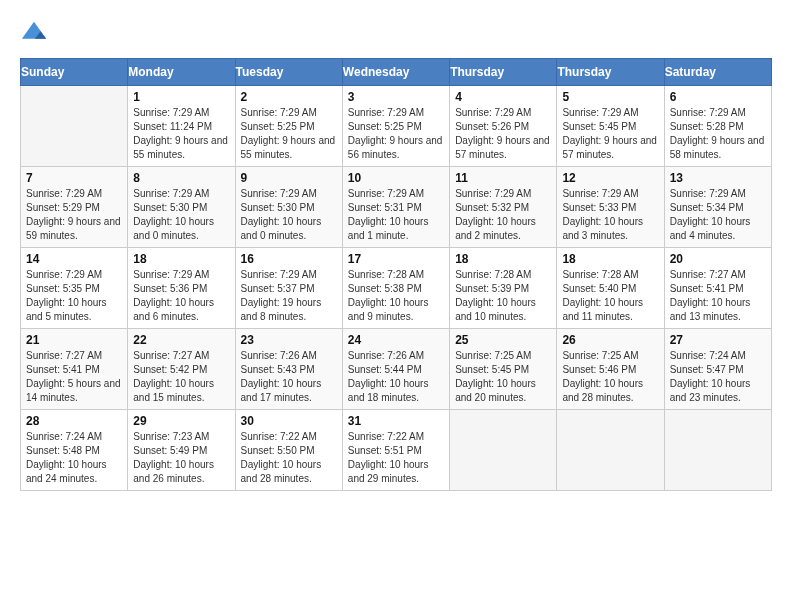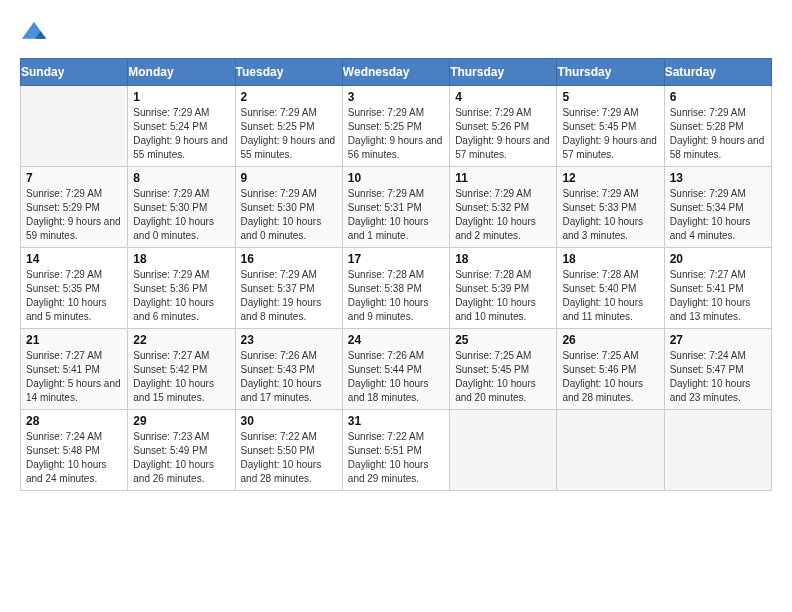--- a/index.html
+++ b/index.html
@@ -116,21 +116,21 @@
         <th>Saturday</th>
       </tr>
   </thead>
   <tbody id="calendar-body">
   <tr>
         <td class="empty-cell"></td>
         <td>
         <span class="day-number">1</span>
         <div class="day-info">
           <span>Sunrise: 7:29 AM</span><br>
-          <span>Sunset: 5:24 PM</span><br>
+          <span>Sunset: 11:24 PM</span><br>
           <span>Daylight: 9 hours and 55 minutes.</span>
         </div>
       </td>
         <td>
         <span class="day-number">2</span>
         <div class="day-info">
           <span>Sunrise: 7:29 AM</span><br>
           <span>Sunset: 5:25 PM</span><br>
           <span>Daylight: 9 hours and 55 minutes.</span>
         </div>

